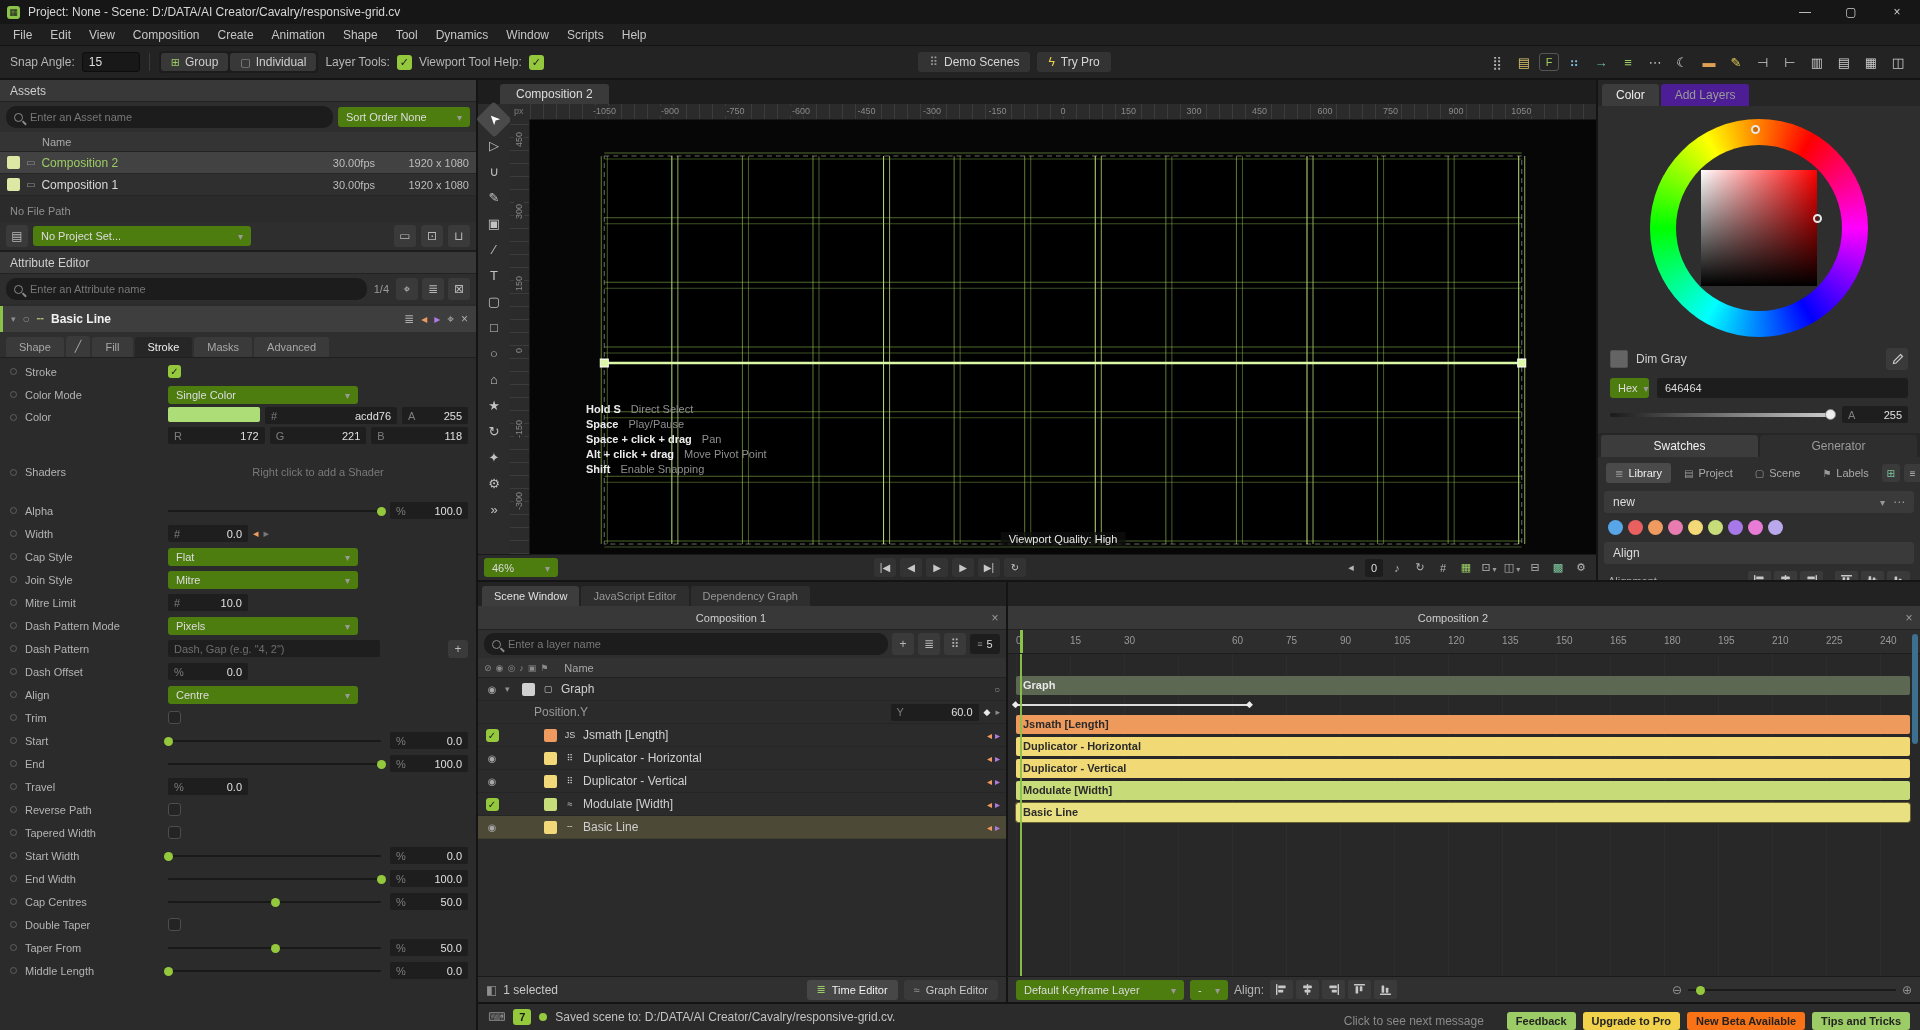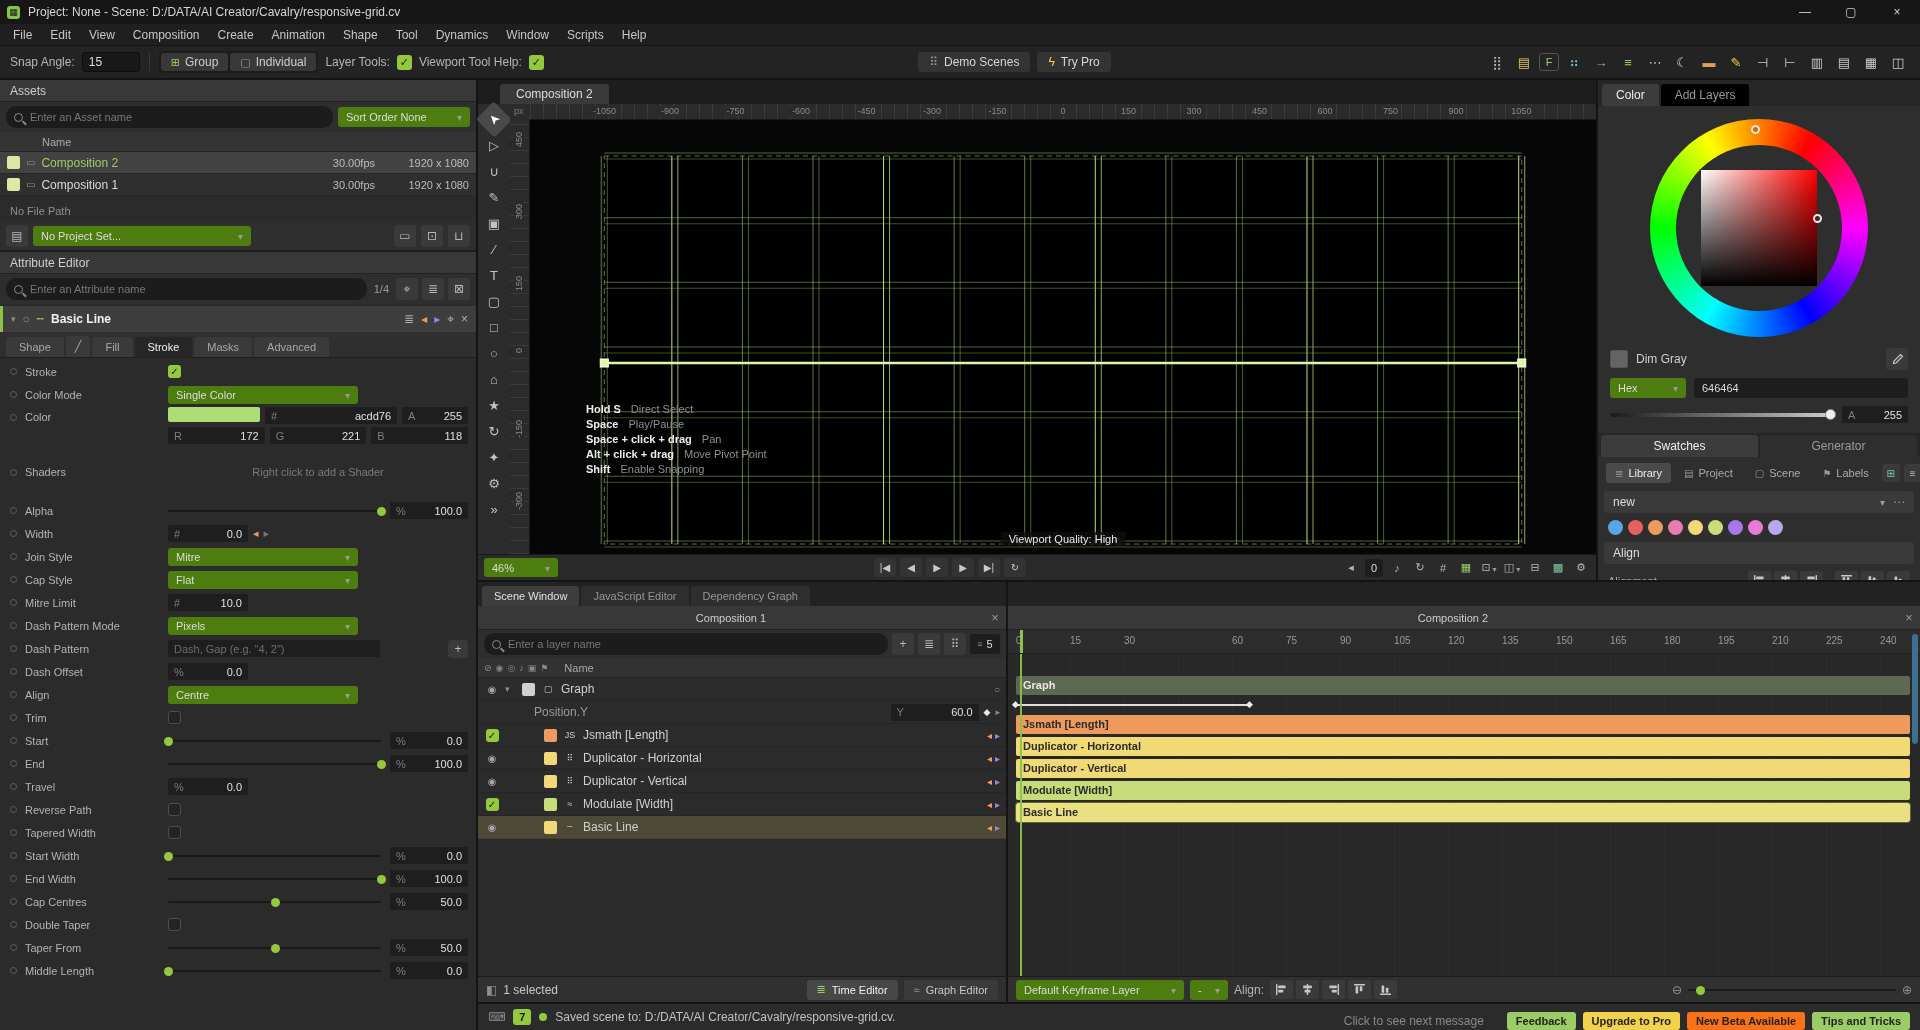--- a/index.html
+++ b/index.html
@@ -134,34 +134,34 @@
   .zoom-dd { width:74px; height:19px; font-size:11px; }
   .pb-center { flex:1; display:flex; align-items:center; justify-content:center; gap:4px; }
   .pb-btn { min-width:22px; height:19px; padding:0 3px; display:flex; align-items:center; justify-content:center; color:#c8c8c8; font-size:10px; background:#333; border-radius:3px; }
   .pb-right { display:flex; align-items:center; gap:5px; }
   .pb-ic { min-width:18px; height:18px; display:flex; align-items:center; justify-content:center; color:#b5b5b5; font-size:11px; gap:2px; }
   .pb-ic.boxed { background:#1d1d1d; border-radius:3px; padding:0 5px; color:#ddd; }
   .pb-ic .dd-arrow::after { font-size:8px; }
 
   
   .cp-tabs { height:26px; background:#262626; display:flex; align-items:flex-end; padding:0 4px; gap:2px; flex:none; }
-  .cp-tab { padding:4px 14px; background:#000000; color:#9a9a9a; border-radius:3px 3px 0 0; }
+  .cp-tab { padding:4px 14px; background:#4c1d95; color:#9a9a9a; border-radius:3px 3px 0 0; }
   .cp-tab.active { background:#3c3c3c; color:#eee; }
   .wheel-area { height:232px; position:relative; flex:none; margin-top:6px; }
   .wheel { position:absolute; left:50%; top:50%; transform:translate(-50%,-50%); width:218px; height:218px; border-radius:50%;
            background:conic-gradient(from 30deg, #f00, #f0f, #00f, #0ff, #0f0, #ff0, #f00); }
   .wheel-inner { position:absolute; left:50%; top:50%; transform:translate(-50%,-50%); width:166px; height:166px; border-radius:50%; background:#2e2e2e; }
   .sv-square { position:absolute; left:50%; top:50%; transform:translate(-50%,-50%); width:116px; height:116px;
                background:linear-gradient(to bottom, rgba(0,0,0,0), #000), linear-gradient(to right, #fff, #f00); }
   .ring-sel { position:absolute; width:9px; height:9px; border:2px solid #e8e8e8; border-radius:50%; left:101px; top:6px; background:rgba(0,0,0,0.2); }
   .sv-sel { position:absolute; width:9px; height:9px; border:2px solid #e8e8e8; border-radius:50%; right:-5px; top:44px; }
   .cp-row { display:flex; align-items:center; gap:8px; padding:4px 12px; flex:none; }
   .preview-swatch { width:18px; height:18px; border-radius:2px; border:1px solid #555; }
   .color-name { color:#cfcfcf; }
-  .hex-dd { width:76px; height:20px; font-size:11px; }
+  .hex-dd { width:39px; height:20px; font-size:11px; }
   .hex-input { flex:1; height:20px; background:#1d1d1d; border:none; border-radius:3px; color:#ddd; padding:0 8px; font:11px "Liberation Sans",sans-serif; min-width:0; }
   .alpha-slider { flex:1; height:4px; background:linear-gradient(to right,#1a1a1a,#cfcfcf); border-radius:2px; position:relative; }
   .alpha-knob { position:absolute; right:-2px; top:-4px; width:11px; height:11px; background:#eee; border-radius:50%; border:1px solid #888; }
   .alpha-box { width:66px; flex:none; }
   .sw-tabs { display:flex; margin-top:6px; background:#262626; height:24px; align-items:flex-end; padding:0 3px; gap:2px; flex:none; }
   .sw-tab { flex:1; text-align:center; padding:4px 0; background:#2e2e2e; color:#9a9a9a; border-radius:3px 3px 0 0; }
   .sw-tab.active { background:#3c3c3c; color:#eee; }
   .lib-row { display:flex; align-items:center; gap:4px; padding:6px 8px; flex:none; }
   .lib-btn { height:20px; padding:0 9px; background:transparent; border-radius:3px; display:flex; align-items:center; gap:5px; color:#aaa; font-size:11px; }
   .lib-btn.active { background:#4a4a4a; color:#eee; }
@@ -500,37 +500,37 @@
                 <span class="pre">#</span>
                 <span class="val">0.0</span>
               </div>
               <span class="kf-prev">◂</span>
               <span class="kf-next">▸</span>
             </div>
           </div>
           <div class="attr-row">
             <div class="attr-label">
               <span class="conn-dot"></span>
+              <span>Cap Style</span>
+            </div>
+            <div class="attr-ctl">
+              <div class="dd attr-dd">
+                <span>Flat</span>
+                <span class="dd-arrow"></span>
+              </div>
+            </div>
+          </div>
+          <div class="attr-row">
+            <div class="attr-label">
+              <span class="conn-dot"></span>
               <span>Join Style</span>
             </div>
             <div class="attr-ctl">
               <div class="dd attr-dd">
                 <span>Mitre</span>
-                <span class="dd-arrow"></span>
-              </div>
-            </div>
-          </div>
-          <div class="attr-row">
-            <div class="attr-label">
-              <span class="conn-dot"></span>
-              <span>Cap Style</span>
-            </div>
-            <div class="attr-ctl">
-              <div class="dd attr-dd">
-                <span>Flat</span>
                 <span class="dd-arrow"></span>
               </div>
             </div>
           </div>
           <div class="attr-row">
             <div class="attr-label">
               <span class="conn-dot"></span>
               <span>Mitre Limit</span>
             </div>
             <div class="attr-ctl">

